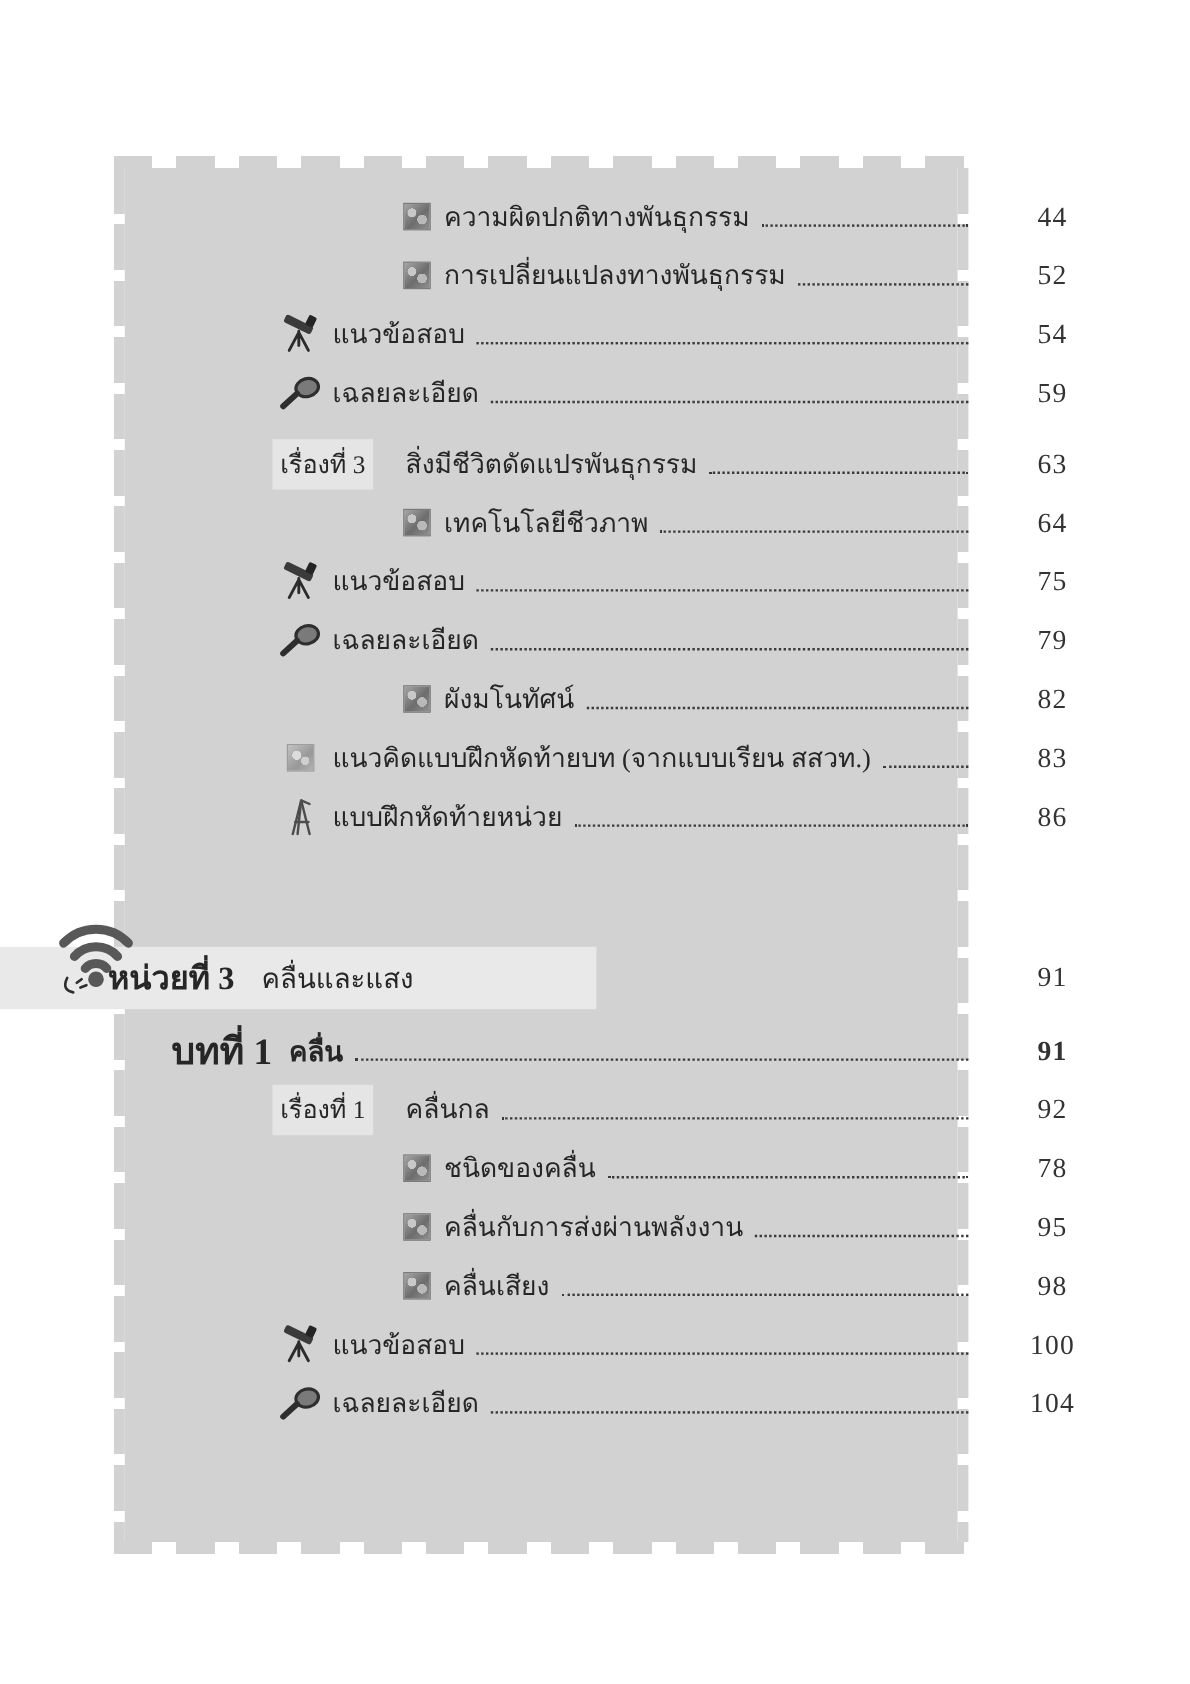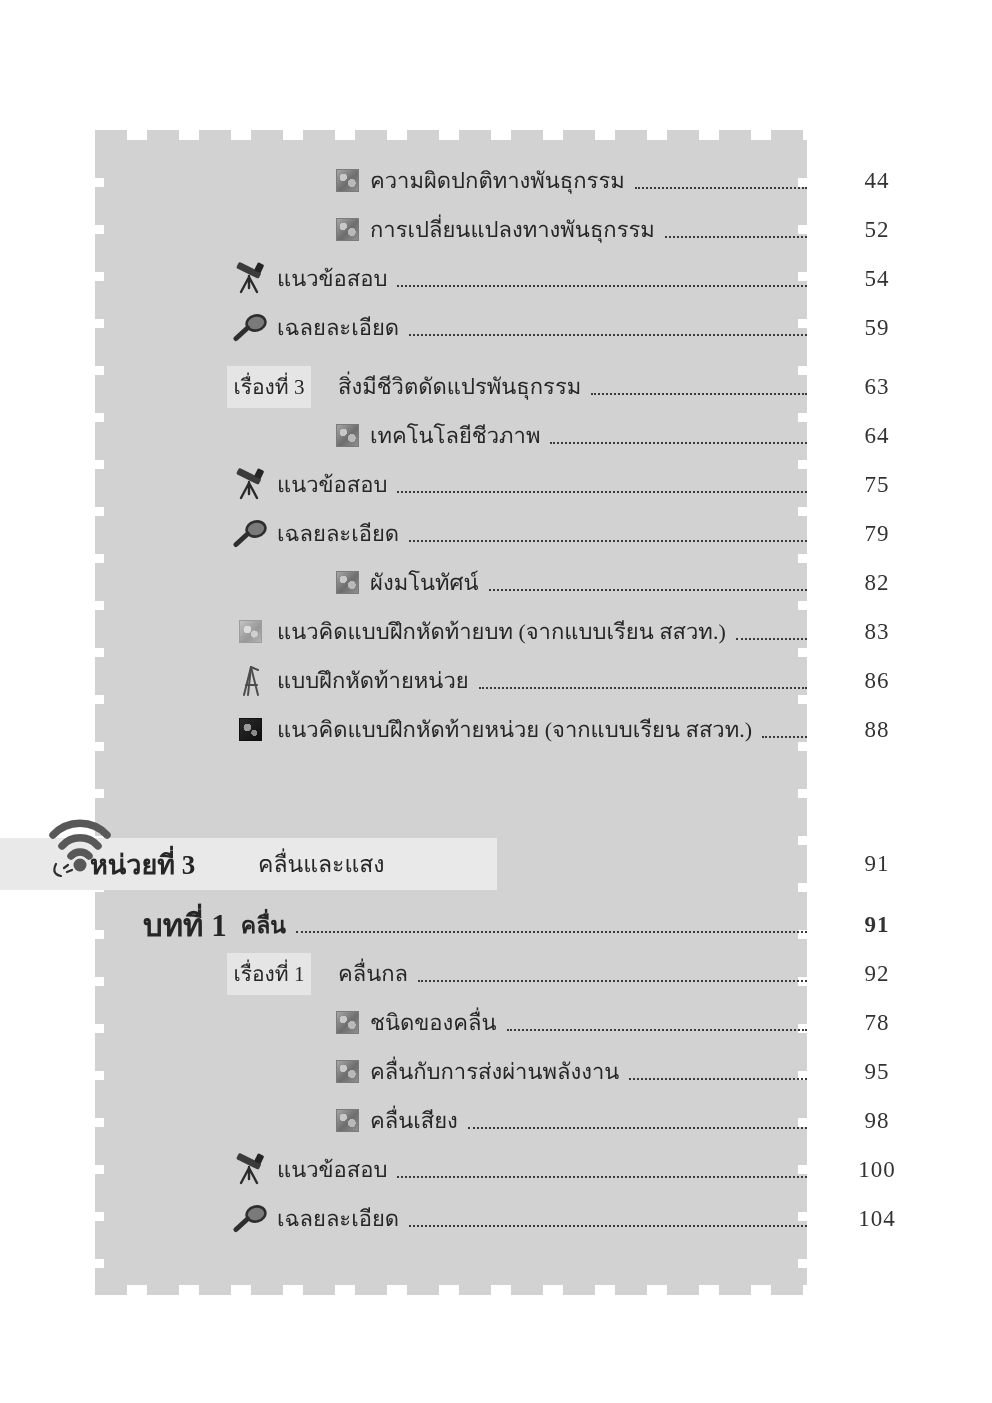--- a/index.html
+++ b/index.html
@@ -63,21 +63,21 @@
     border-color:#111;
     background:
       radial-gradient(circle at 35% 40%, #9a9a9a 0 20%, transparent 21%),
       radial-gradient(circle at 68% 66%, #8a8a8a 0 15%, transparent 16%),
       linear-gradient(135deg,#2b2b2b,#0e0e0e);
   }
   
   .band{position:absolute;left:-95px;top:0;width:497px;height:52px;background:var(--band);}
   .band .wifi{position:absolute;left:22px;top:-12px;}
   .unit-label{position:absolute;left:90px;top:50%;transform:translateY(-50%);font-weight:bold;font-size:27px;white-space:nowrap;}
-  .unit-title{position:absolute;left:218px;top:50%;transform:translateY(-50%);font-size:23px;white-space:nowrap;margin-left:40px;}
+  .unit-title{position:absolute;left:218px;top:50%;transform:translateY(-50%);font-size:23px;white-space:nowrap;}
 </style>
 </head>
 <body style="--paper: #d2d2d2; --band: #e9e9e9; --text: #262626; --leader: #3a3a3a; --number: #333333;">
 
 <div class="paper"></div>
 <div class="toc" id="toc">
     <div class="row row--sub">
       <span class="icon-slot">
         <span class="photo-icon"></span>
       </span>
@@ -186,28 +186,20 @@
            <path d="M13 3 L10 31"></path>
            <path d="M8 21 L19 21"></path>
            <path d="M13 3 L20 6"></path>
          </g>
        </svg>
         </span>
       </span>
       <span class="label">แบบฝึกหัดท้ายหน่วย</span>
       <span class="dots"></span>
       <span class="num">86</span>
-    </div>
-    <div class="row row--item">
-      <span class="icon-slot">
-        <span class="photo-icon photo-icon--dark"></span>
-      </span>
-      <span class="label">แนวคิดแบบฝึกหัดท้ายหน่วย (จากแบบเรียน สสวท.)</span>
-      <span class="dots"></span>
-      <span class="num">88</span>
     </div>
     <div class="row row--unit">
       <div class="band">
                 <span class="wifi">
           <span class="icon-img wifi" style="display:inline-flex">
             <svg width="72" height="66" viewBox="0 0 72 66">
          <g fill="none" stroke="#585858" stroke-width="7.5" stroke-linecap="round">
            <path d="M9 21 A 37 37 0 0 1 63 21"></path>
            <path d="M18 32 A 24 24 0 0 1 54 32"></path>
            <path d="M27 42 A 12 12 0 0 1 45 42"></path>

